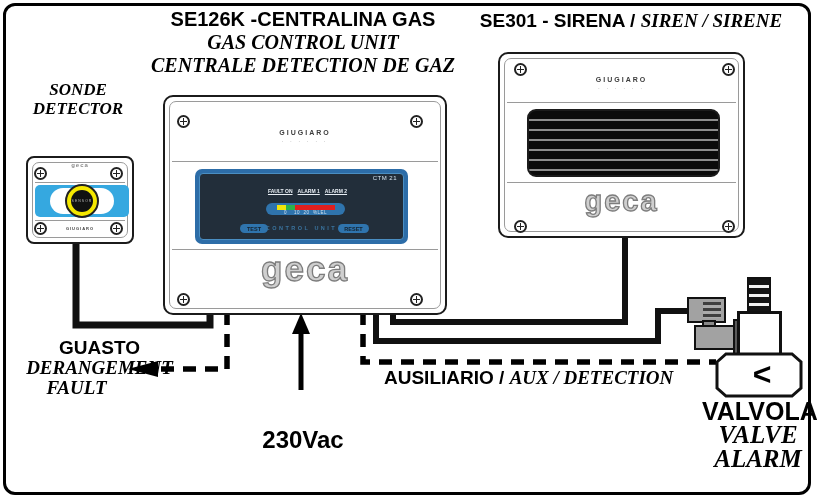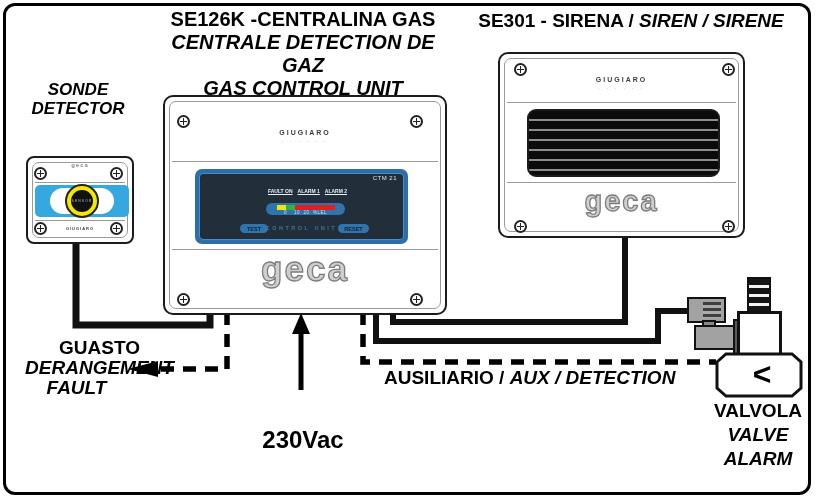--- a/index.html
+++ b/index.html
@@ -1,20 +1,20 @@
 <!DOCTYPE html>
 <html><head>
 <meta charset="utf-8">
 <style>
   html,body{margin:0;padding:0;background:#fff;}
   #stage{position:relative;width:817px;height:501px;background:#fff;overflow:hidden;
          font-family:"Liberation Sans",sans-serif;color:#000;}
   .abs{position:absolute;}
   .b{font-weight:bold;}
-  .i{font-style:italic;}
+  .i{font-style:italic;font-family:Liberation Serif, serif;}
   .ctr{text-align:center;}
   .nowrap{white-space:nowrap;}
 
   
   .frame{left:3px;top:3px;width:808px;height:492px;border:3px solid #000;
          border-radius:12px;box-sizing:border-box;}
 
   
   .housing{background:#fff;border:2px solid #1b1b1b;border-radius:10px;box-sizing:border-box;z-index:2;}
   .housing-inner{position:absolute;inset:4px;border:1px solid #9a9a9a;border-radius:7px;}
@@ -90,22 +90,22 @@
     <path d="M376 311 L376 341 L658 341 L658 311 L691 311" fill="none" stroke="#111" stroke-width="6"></path>
     <path d="M227 312 L227 369 L158 369" fill="none" stroke="#000" stroke-width="5.5" stroke-dasharray="13 9"></path>
     <polygon points="128,369 158,361 158,377" fill="#000"></polygon>
     <path d="M363 312 L363 362 L716 362" fill="none" stroke="#000" stroke-width="5.5" stroke-dasharray="13 9"></path>
     <line x1="301" y1="390" x2="301" y2="331" stroke="#000" stroke-width="5"></line>
     <polygon points="301,313 292,334 310,334" fill="#000"></polygon>
   </svg>
 
   <div class="abs ctr lbl-blk" style="left:148px;top:8px;width:310px;font-size:20px;line-height:23px;">
     <div class="b">SE126K -CENTRALINA GAS</div>
+    <div class="b i">GAS CONTROL UNIT</div>
     <div class="b i">CENTRALE DETECTION DE GAZ</div>
-    <div class="b i">GAS CONTROL UNIT</div>
   </div>
 
   <div class="abs ctr nowrap" style="left:450px;top:10px;width:362px;font-size:19px;">
     <span class="b">SE301 - SIRENA / </span><span class="b i">SIREN / SIRENE</span>
   </div>
 
   <div class="abs ctr" style="left:18px;top:80px;width:120px;font-size:17px;line-height:19px;">
     <div class="b i">SONDE</div>
     <div class="b i">DETECTOR</div>
   </div>
@@ -197,20 +197,20 @@
     <div class="b i">DERANGEMENT</div>
     <div class="b i" style="margin-right:46px;">FAULT</div>
   </div>
 
   <div class="abs ctr b" style="left:238px;top:386px;width:130px;font-size:24px;z-index:4;margin-top:40px;">230Vac</div>
 
   <div class="abs nowrap" style="left:384px;top:367px;font-size:19px;z-index:4;">
     <span class="b">AUSILIARIO / </span><span class="b i">AUX / DETECTION</span>
   </div>
 
-  <div class="abs ctr lbl-blk" style="left:702px;top:399px;width:112px;font-size:19px;line-height:24px;">
+  <div class="abs ctr lbl-blk" style="left:702px;top:399px;width:112px;font-size:25px;line-height:24px;">
     <div class="b">VALVOLA</div>
     <div class="b i">VALVE</div>
     <div class="b i">ALARM</div>
   </div>
 
 
 </div>
 
 </body></html>

